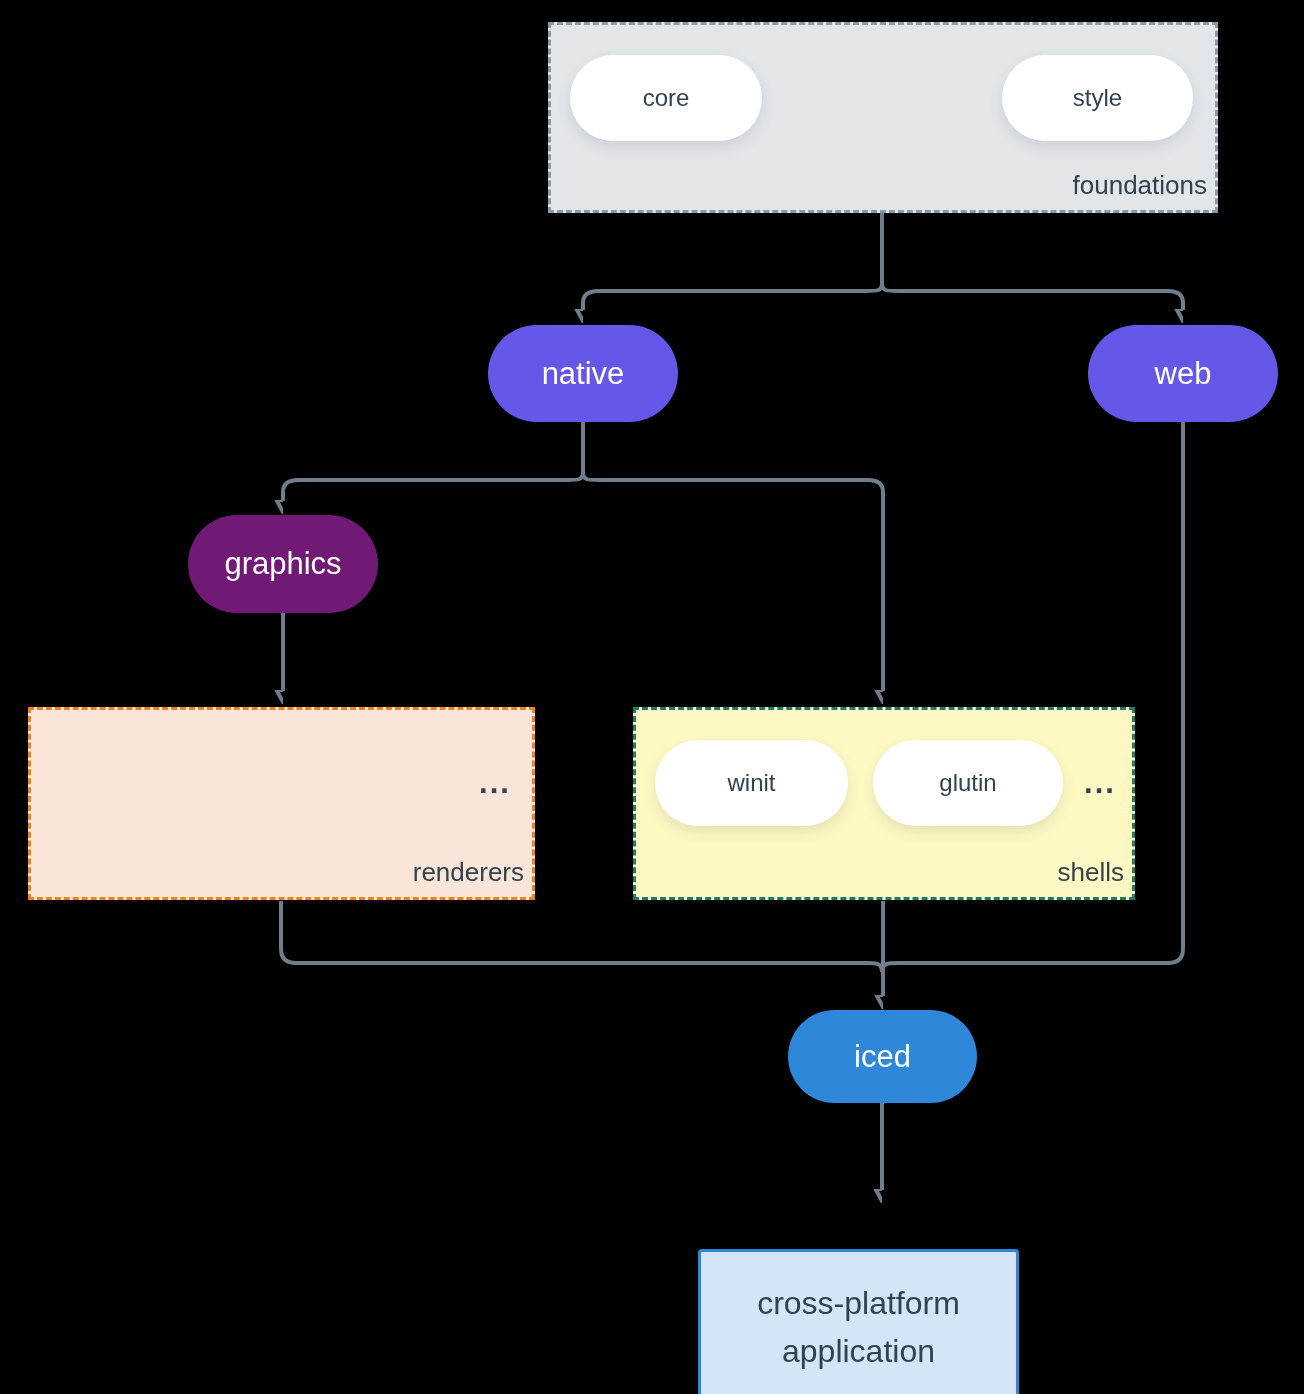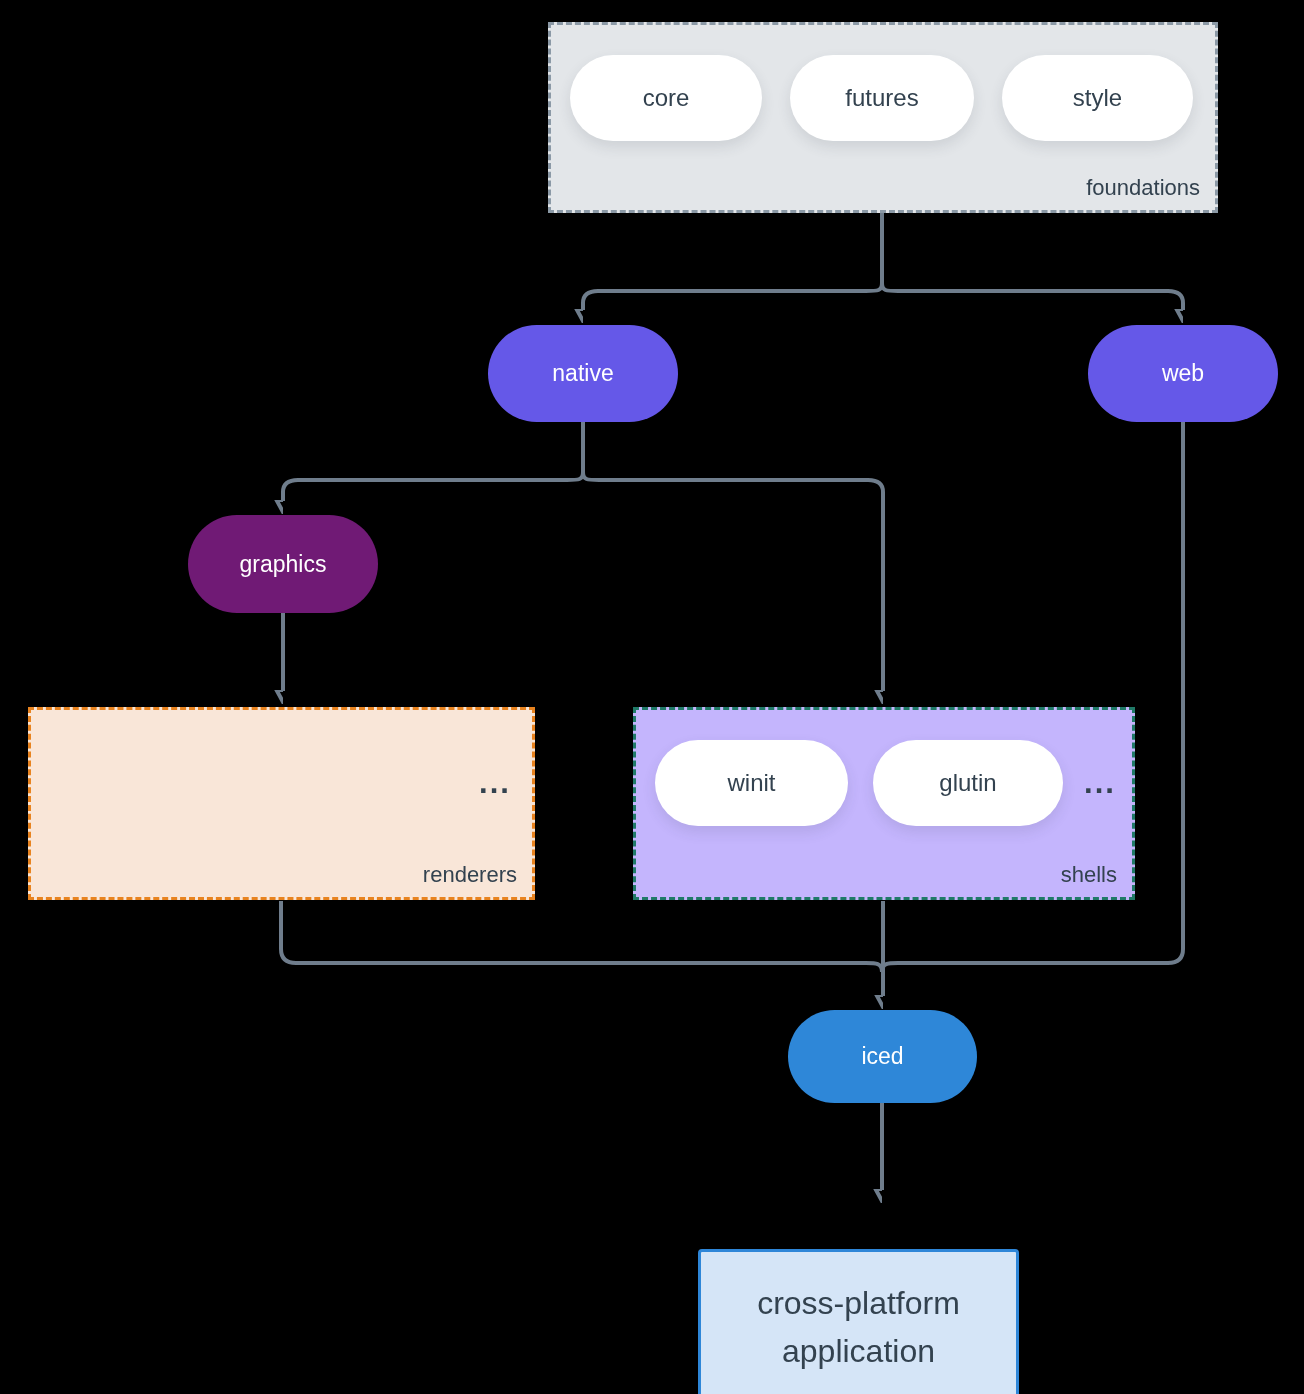--- a/index.html
+++ b/index.html
@@ -14,26 +14,26 @@
   .wires { position: absolute; left: 0; top: 0; width: 1304px; height: 1394px; }
   .wires path { stroke: #6F7D8C; stroke-width: 4; fill: none; }
 
   .group {
     position: absolute;
     border: 3px dashed;
     box-sizing: border-box;
   }
   .g-foundations { left: 548px; top: 22px;  width: 670px; height: 191px; background: #E3E6E9; border-color: #8B99A6; }
   .g-renderers   { left: 28px;  top: 707px; width: 507px; height: 193px; background: #F9E6D8; border-color: #E8831F; }
-  .g-shells      { left: 633px; top: 707px; width: 502px; height: 193px; background: #c4b5fd; border-color: #207A68; }
+  .g-shells      { left: 633px; top: 707px; width: 502px; height: 193px; background: #fef9c3; border-color: #207A68; }
 
   .group-label {
     position: absolute;
-    right: 15px; bottom: 9px;
-    font-size: 22px;
+    right: 8px; bottom: 9px;
+    font-size: 26px;
     color: #33424F;
   }
 
   .white-pill {
     position: absolute;
     height: 86px;
     background: #FFFFFF;
     border-radius: 44px;
     display: flex; align-items: center; justify-content: center;
     font-size: 24px;
@@ -45,21 +45,21 @@
     height: 86px; top: 30px;
     display: flex; align-items: center; justify-content: center;
     font-size: 31px; font-weight: bold; letter-spacing: 2px;
     color: #33424F;
   }
 
   .node {
     position: absolute;
     border-radius: 50px;
     display: flex; align-items: center; justify-content: center;
-    font-size: 23px;
+    font-size: 31px;
     color: #FFFFFF;
   }
   .n-native   { left: 488px;  top: 325px;  width: 190px; height: 97px; background: #6558E8; }
   .n-web      { left: 1088px; top: 325px;  width: 190px; height: 97px; background: #6558E8; }
   .n-graphics { left: 188px;  top: 515px;  width: 190px; height: 98px; background: #701a75; }
   .n-iced     { left: 788px;  top: 1010px; width: 189px; height: 93px; background: #2E87D8; }
 
   .app-box {
     position: absolute;
     left: 698px; top: 1213px; width: 321px; height: 155px;
@@ -99,21 +99,20 @@
 
     <path d="M 281 901 L 281 949 Q 281 963 296 963 L 866 963 C 876 963 882 963 882 972"></path>
     <path d="M 1183 421 L 1183 949 Q 1183 963 1168 963 L 898 963 C 888 963 882 963 882 972"></path>
     <path marker-end="url(#ah)" d="M 883 901 L 883 996"></path>
 
     <path marker-end="url(#ah)" d="M 882 1102 L 882 1190"></path>
   </svg>
 
   <div class="group g-foundations">
     <div class="white-pill" style="left:19px; top:30px; width:192px;">core</div>
-    <div class="white-pill" style="left:239px; top:30px; width:184px;">futures</div>
     <div class="white-pill" style="left:451px; top:30px; width:191px;">style</div>
     <div class="group-label">foundations</div>
   </div>
 
   <div class="node n-native">native</div>
   <div class="node n-web">web</div>
 
   <div class="node n-graphics">graphics</div>
 
   <div class="group g-renderers">

